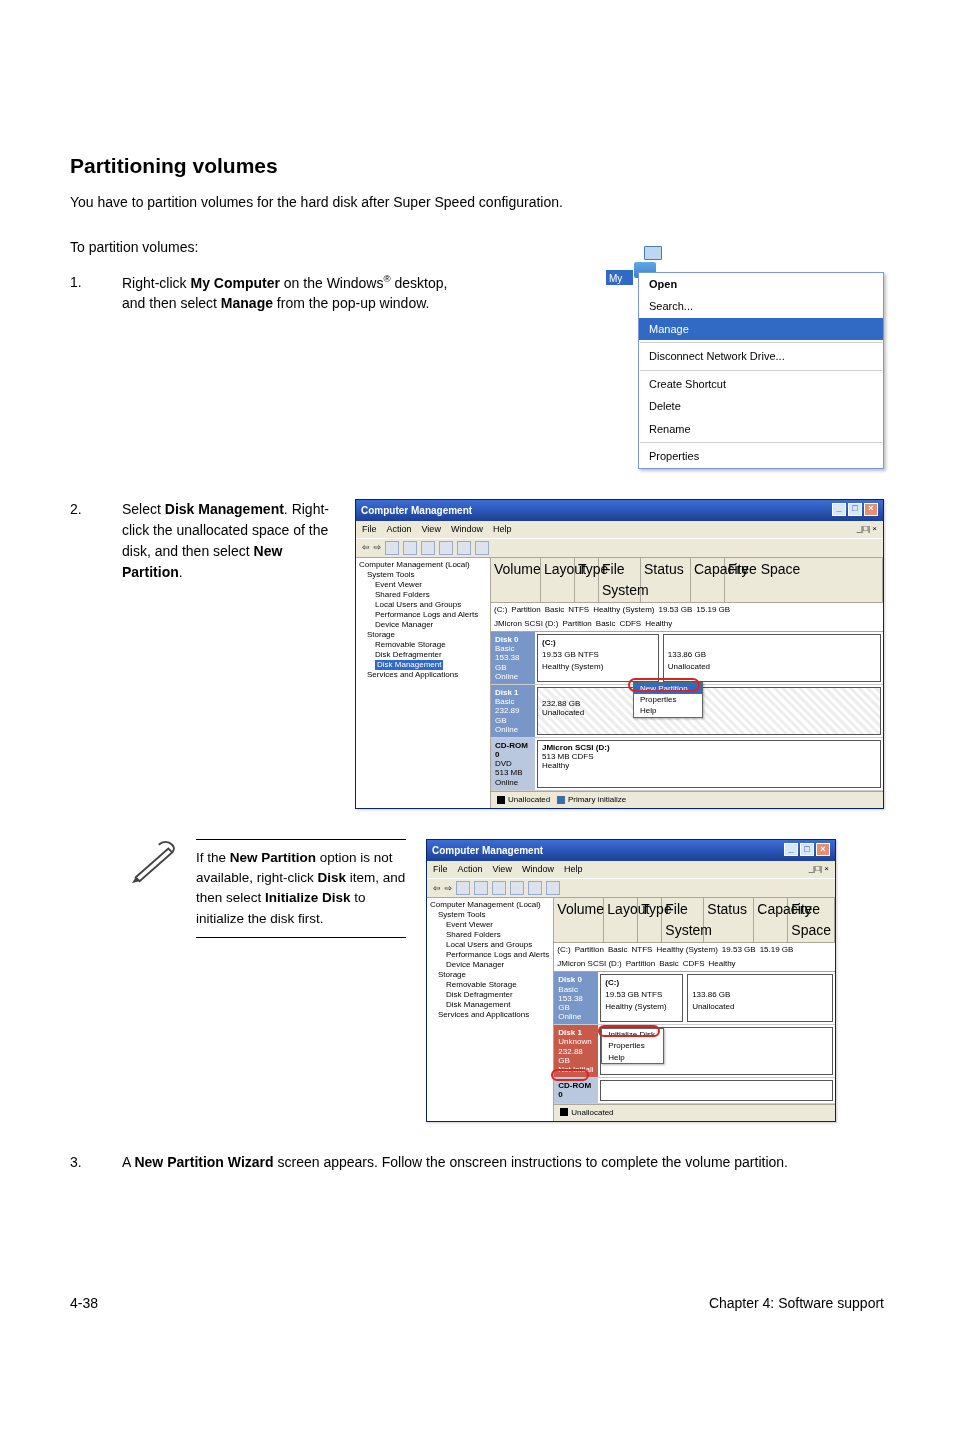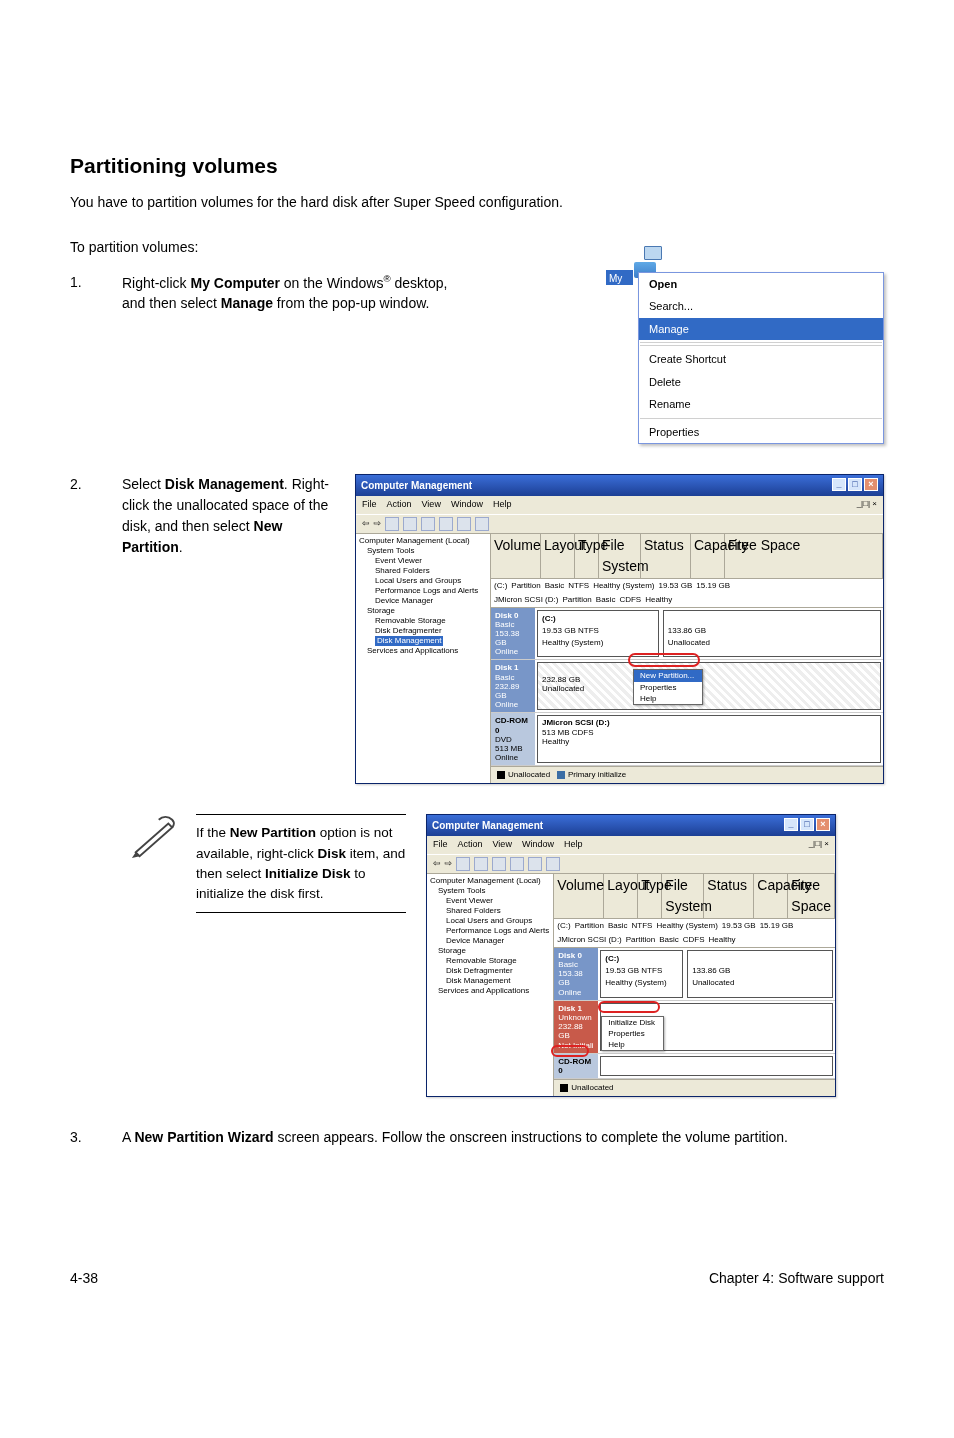--- a/index.html
+++ b/index.html
@@ -186,21 +186,20 @@
     border:2px solid #d22;
     border-radius: 10px;
     pointer-events:none;
   }
   .mini-ctx {
     position:absolute;
     background:#fff;
     border:1px solid #666;
     font-size:8px;
     box-shadow:1px 1px 2px rgba(0,0,0,0.3);
-    margin-top:12px;
   }
   .mini-ctx div { padding:1px 8px 1px 6px; white-space:nowrap; }
   .mini-ctx .hl { background:#316ac5; color:#fff; }
   .dm-legend { font-size:8px; padding:2px 6px; background:#ece9d8; border-top:1px solid #aca899; color:#000;}
   .dm-legend .sw { display:inline-block; width:8px; height:8px; margin-right:3px; vertical-align:middle;}
   .dm-legend .sw.u { background:#000; }
   .dm-legend .sw.p { background:#3b6ea5; }
 
   
   .note-row {
@@ -250,20 +249,21 @@
           <div class="ctx-icon">
             <div class="screen"></div>
                 <div class="fold"></div>
           </div>
           <div class="ctx-mylabel">My C</div>
           <div class="ctx-menu">
             <div class="ctx-item bold">Open</div>
             <div class="ctx-item">Search...</div>
             <div class="ctx-item selected">Manage</div>
             <div class="ctx-sep"></div>
+            <div class="ctx-item">Disconnect Network Drive...</div>
             <div class="ctx-sep"></div>
             <div class="ctx-item">Create Shortcut</div>
             <div class="ctx-item">Delete</div>
             <div class="ctx-item">Rename</div>
             <div class="ctx-sep"></div>
             <div class="ctx-item">Properties</div>
           </div>
         </div>
       </div>
     </div>

